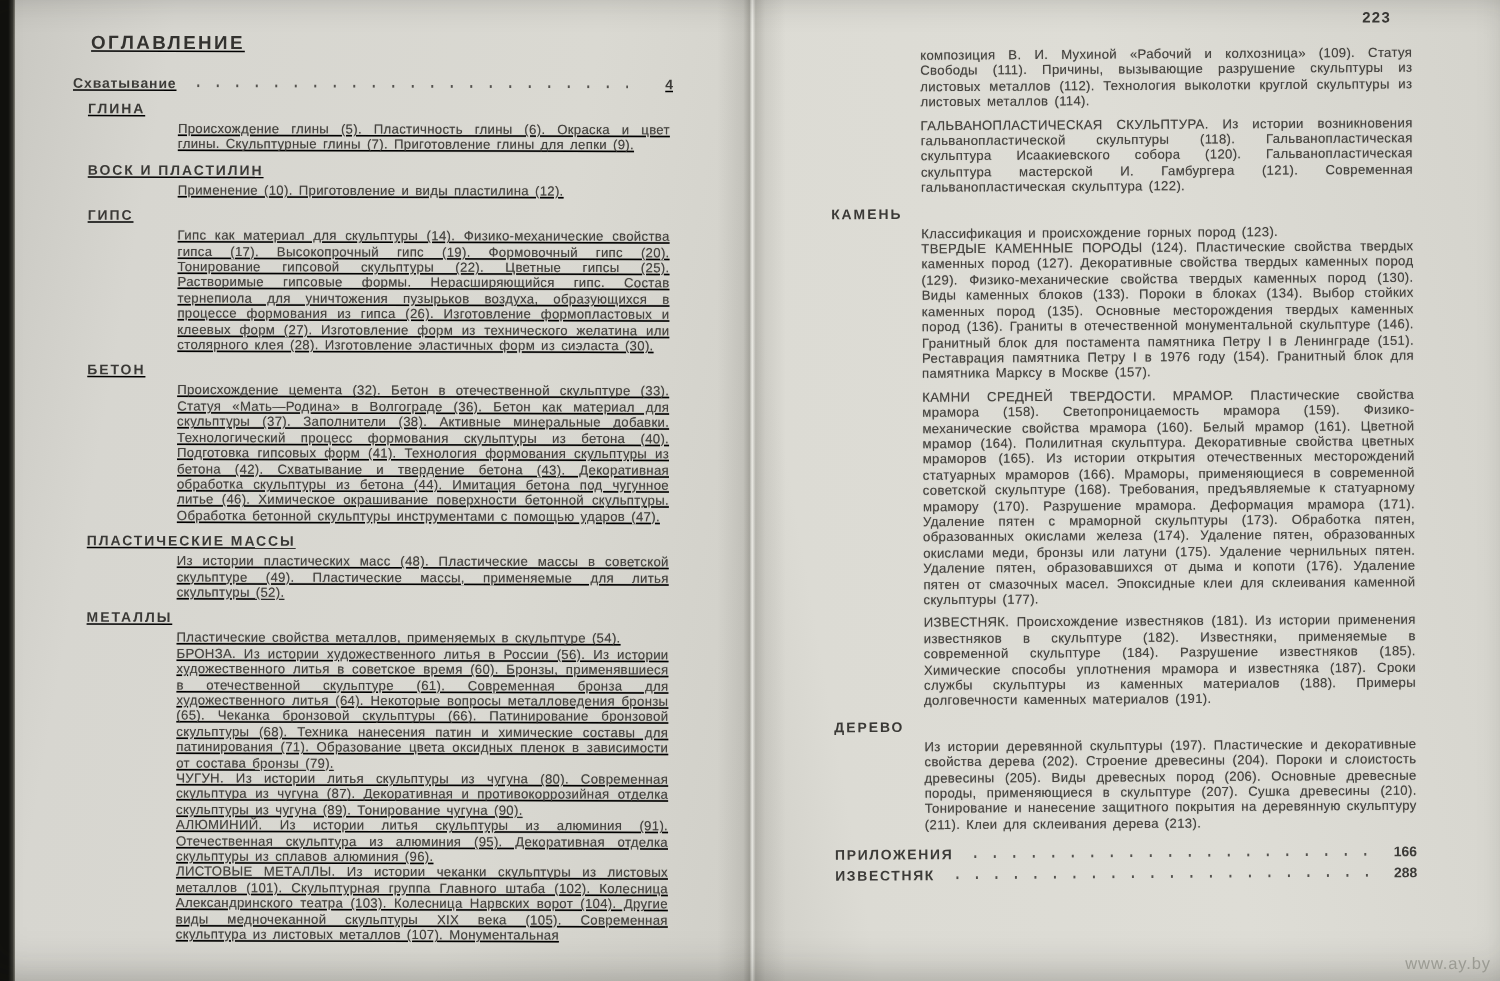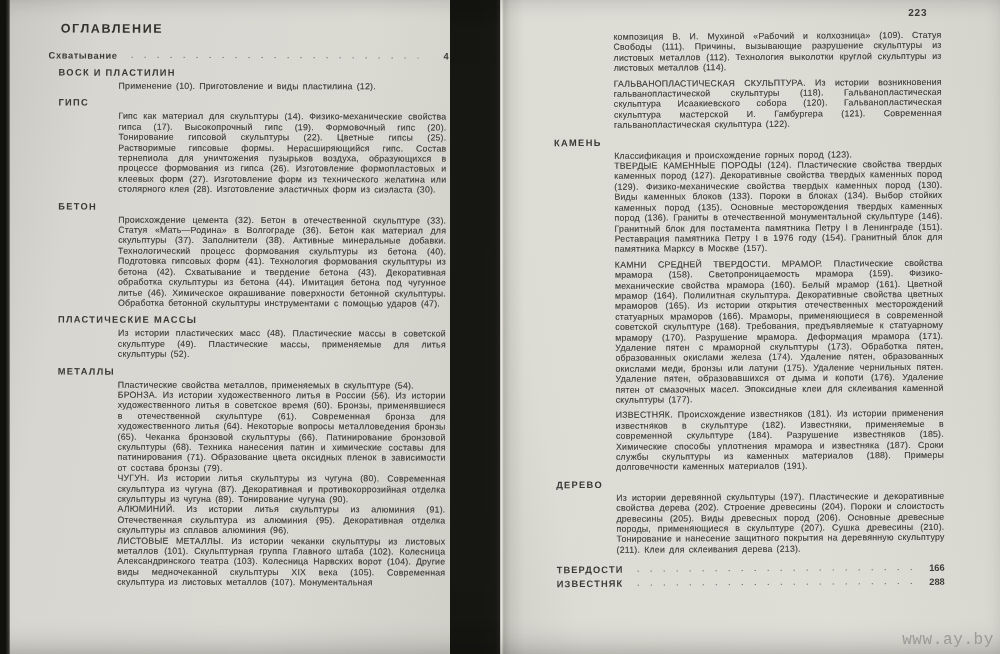--- a/index.html
+++ b/index.html
@@ -5,22 +5,23 @@
   html,body{margin:0;padding:0;}
   body{
     width:1000px;height:654px;overflow:hidden;
     background:#161613;
     font-family:"Liberation Sans", sans-serif;
   }
   .scan{position:relative;width:1000px;height:654px;overflow:hidden;
     box-shadow:inset 0 0 60px rgba(0,0,0,0.25);}
   .page{position:absolute;top:0;bottom:0;}
   .page-left{
-    left:10px;width:440px;
+    left:10px;width:490px;
     background:linear-gradient(100deg,#c9c8c2,#d7d6d0 18%,#dad9d2 65%,#d0cfc8 100%);
+    text-decoration:underline;
   }
   .page-right{
     left:500px;width:500px;
     background:linear-gradient(80deg,#cfcec7,#dcdbd4 14%,#deddd6 55%,#d4d3cc 100%);
   }
   .edge-left{position:absolute;left:0;top:0;bottom:0;width:10px;
     background:linear-gradient(90deg,#12120f 55%,#3a3933 85%,#88867d 100%);}
   .spine{position:absolute;left:478px;top:0;bottom:0;width:46px;pointer-events:none;
     background:linear-gradient(90deg,rgba(0,0,0,0) 0%,rgba(40,38,32,0.10) 38%,rgba(60,58,50,0.30) 47%,rgba(250,250,245,0.55) 51%,rgba(60,58,50,0.22) 56%,rgba(40,38,32,0.08) 70%,rgba(0,0,0,0) 100%);}
   .vignette{position:absolute;inset:0;pointer-events:none;
@@ -50,38 +51,42 @@
 
   .toc-row{display:flex;align-items:baseline;margin:3px 0 0 10px;width:400px;}
   .toc-row .toc-label{font-size:9.3px;font-weight:bold;letter-spacing:1.1px;color:#3c3b38;white-space:nowrap;}
   .leader{flex:1;height:9px;margin:0 8px;
     background-image:radial-gradient(circle,#54524e 0.7px,rgba(0,0,0,0) 0.9px);
     background-size:13px 3px;background-repeat:repeat-x;background-position:0 6px;}
   .toc-page{font-size:9.3px;font-weight:bold;color:#3c3b38;min-width:22px;text-align:right;}
 
   .toc-row-r{width:388px;margin-left:0;}
   .page-number{font-size:10px;font-weight:bold;color:#3a3936;text-align:right;padding-right:14px;margin-bottom:12px;letter-spacing:0.8px;}
-  .watermark{position:absolute;right:6px;bottom:5px;font-size:16px;letter-spacing:0.6px;color:#9b9b93;font-family:Liberation Mono, monospace;}
+  .watermark{position:absolute;right:6px;bottom:5px;font-size:11px;letter-spacing:0.6px;color:#9b9b93;}
   .toc-bottom{margin-top:9px;}
 </style>
 </head>
 <body>
 
 <div class="scan">
 
   <div class="page page-left">
     <div class="inner-l">
       <div class="book-title">ОГЛАВЛЕНИЕ</div>
 
       <div class="toc-row">
         <span class="toc-label" style="font-weight:bold;letter-spacing:0.6px;">Схватывание</span>
         <span class="leader"></span>
         <span class="toc-page">4</span>
       </div>
 
+      <div>
+        <div class="sec-header">ГЛИНА</div>
+        <p class="body-par par-gap">Происхождение глины (5). Пластичность глины (6). Окраска и цвет глины. Скульптурные глины (7). Приготовление глины для лепки (9).</p>
+      </div>
 
       <div>
         <div class="sec-header">ВОСК И ПЛАСТИЛИН</div>
         <p class="body-par par-gap">Применение (10). Приготовление и виды пластилина (12).</p>
       </div>
 
       <div>
         <div class="sec-header">ГИПС</div>
         <p class="body-par par-gap">Гипс как материал для скульптуры (14). Физико-механические свойства гипса (17). Высокопрочный гипс (19). Формовочный гипс (20). Тонирование гипсовой скульптуры (22). Цветные гипсы (25). Растворимые гипсовые формы. Нерасширяющийся гипс. Состав тернепиола для уничтожения пузырьков воздуха, образующихся в процессе формования из гипса (26). Изготовление формопластовых и клеевых форм (27). Изготовление форм из технического желатина или столярного клея (28). Изготовление эластичных форм из сиэласта (30).</p>
       </div>
@@ -122,21 +127,21 @@
         <p class="body-par par-gap">ИЗВЕСТНЯК. Происхождение известняков (181). Из истории применения известняков в скульптуре (182). Известняки, применяемые в современной скульптуре (184). Разрушение известняков (185). Химические способы уплотнения мрамора и известняка (187). Сроки службы скульптуры из каменных материалов (188). Примеры долговечности каменных материалов (191).</p>
       </div>
 
       <div>
         <div class="sec-header hdr-plain">ДЕРЕВО</div>
         <p class="body-par">Из истории деревянной скульптуры (197). Пластические и декоративные свойства дерева (202). Строение древесины (204). Пороки и слоистость древесины (205). Виды древесных пород (206). Основные древесные породы, применяющиеся в скульптуре (207). Сушка древесины (210). Тонирование и нанесение защитного покрытия на деревянную скульптуру (211). Клеи для склеивания дерева (213).</p>
       </div>
 
       <div class="toc-bottom">
         <div class="toc-row toc-row-r">
-          <span class="toc-label">ТВЕРДОСТИ</span>
+          <span class="toc-label">ПРИЛОЖЕНИЯ</span>
           <span class="leader"></span>
           <span class="toc-page">166</span>
         </div>
         <div class="toc-row toc-row-r">
           <span class="toc-label">ИЗВЕСТНЯК</span>
           <span class="leader"></span>
           <span class="toc-page">288</span>
         </div>
       </div>
     </div>

